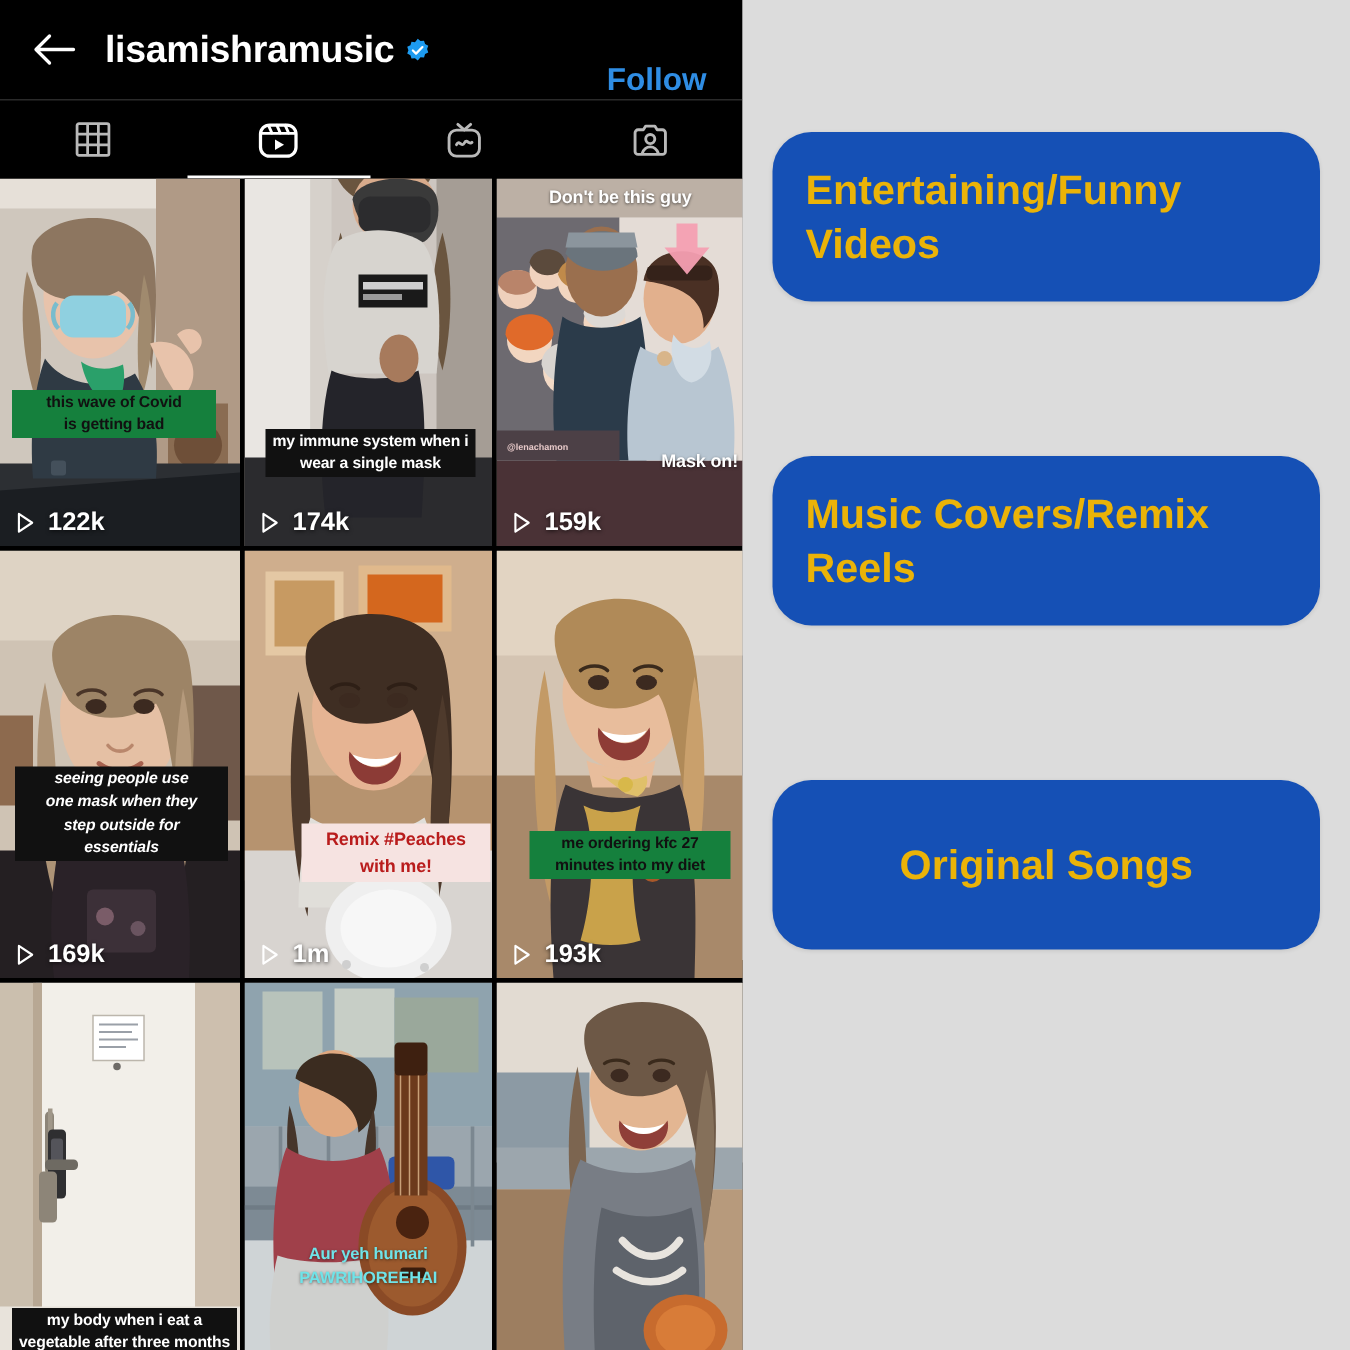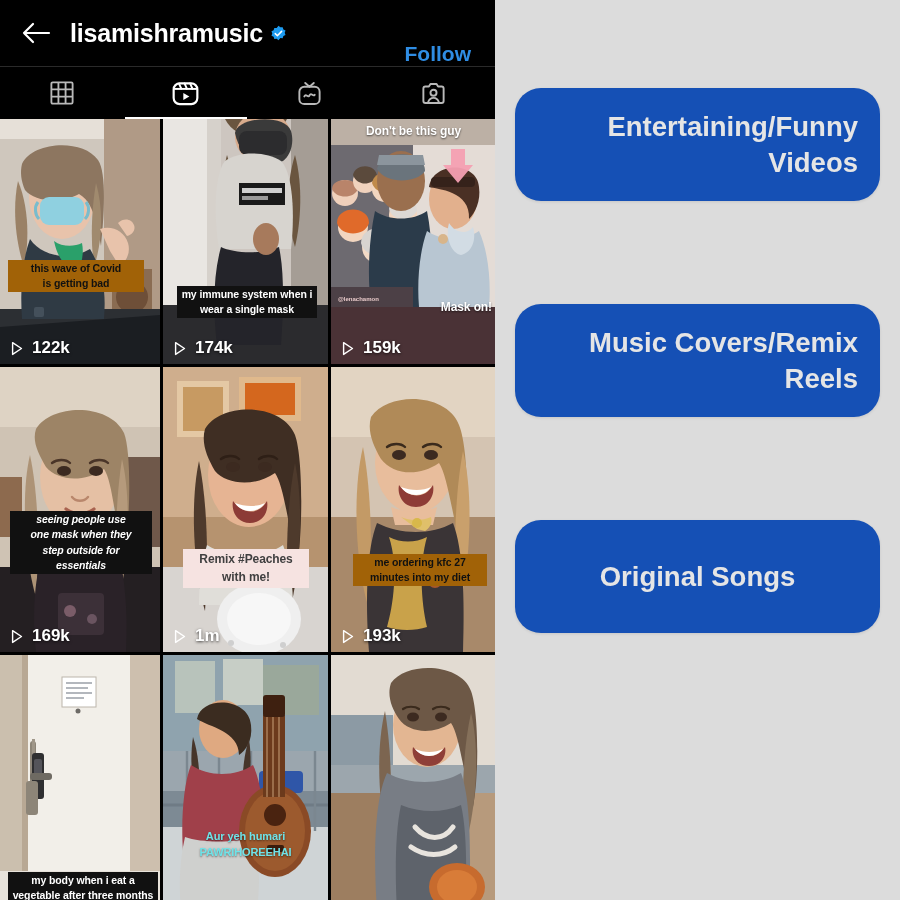--- a/index.html
+++ b/index.html
@@ -155,41 +155,42 @@
   .play-tri {
     width: 17px;
     height: 17px;
     display: block;
   }
 
   
   .cap {
     position: absolute;
     z-index: 5;
-    background: #a16207;
+    background: #15803d;
     color: #111;
     font-size: 10.5px;
     font-weight: bold;
     line-height: 1.45;
     text-align: center;
     padding: 1px 4px;
     white-space: pre-line;
     letter-spacing: -0.1px;
   }
 
   .cap.dark {
     background: #111;
     color: #fff;
   }
 
   .cap.pinkish {
     background: #f6e3e1;
-    color: #404040;
+    color: #b91c1c;
     font-size: 12px;
     padding: 2px 5px;
+    margin-left: 18px;
   }
 
   .cap.plain-white {
     background: transparent;
     color: #fff;
     font-size: 12px;
     text-shadow: 0 1px 2px rgba(0,0,0,.6);
   }
 
   .cap.cyan {
@@ -209,25 +210,25 @@
     flex-direction: column;
     align-items: center;
     padding-top: 88px;
     box-sizing: border-box;
   }
 
   .pill {
     width: 365px;
     border-radius: 26px;
     background: #1550b5;
-    color: #e5e5e5;
+    color: #eab308;
     font-size: 27.5px;
     font-weight: bold;
     line-height: 1.28;
-    text-align: right;
+    text-align: left;
     display: flex;
     align-items: center;
     justify-content: center;
     box-sizing: border-box;
     padding: 10px 22px;
     box-shadow: 0 1px 3px rgba(0,0,0,.10);
   }
 
   .pill-1 { height: 113px; }
   .pill-2 { height: 113px; }

